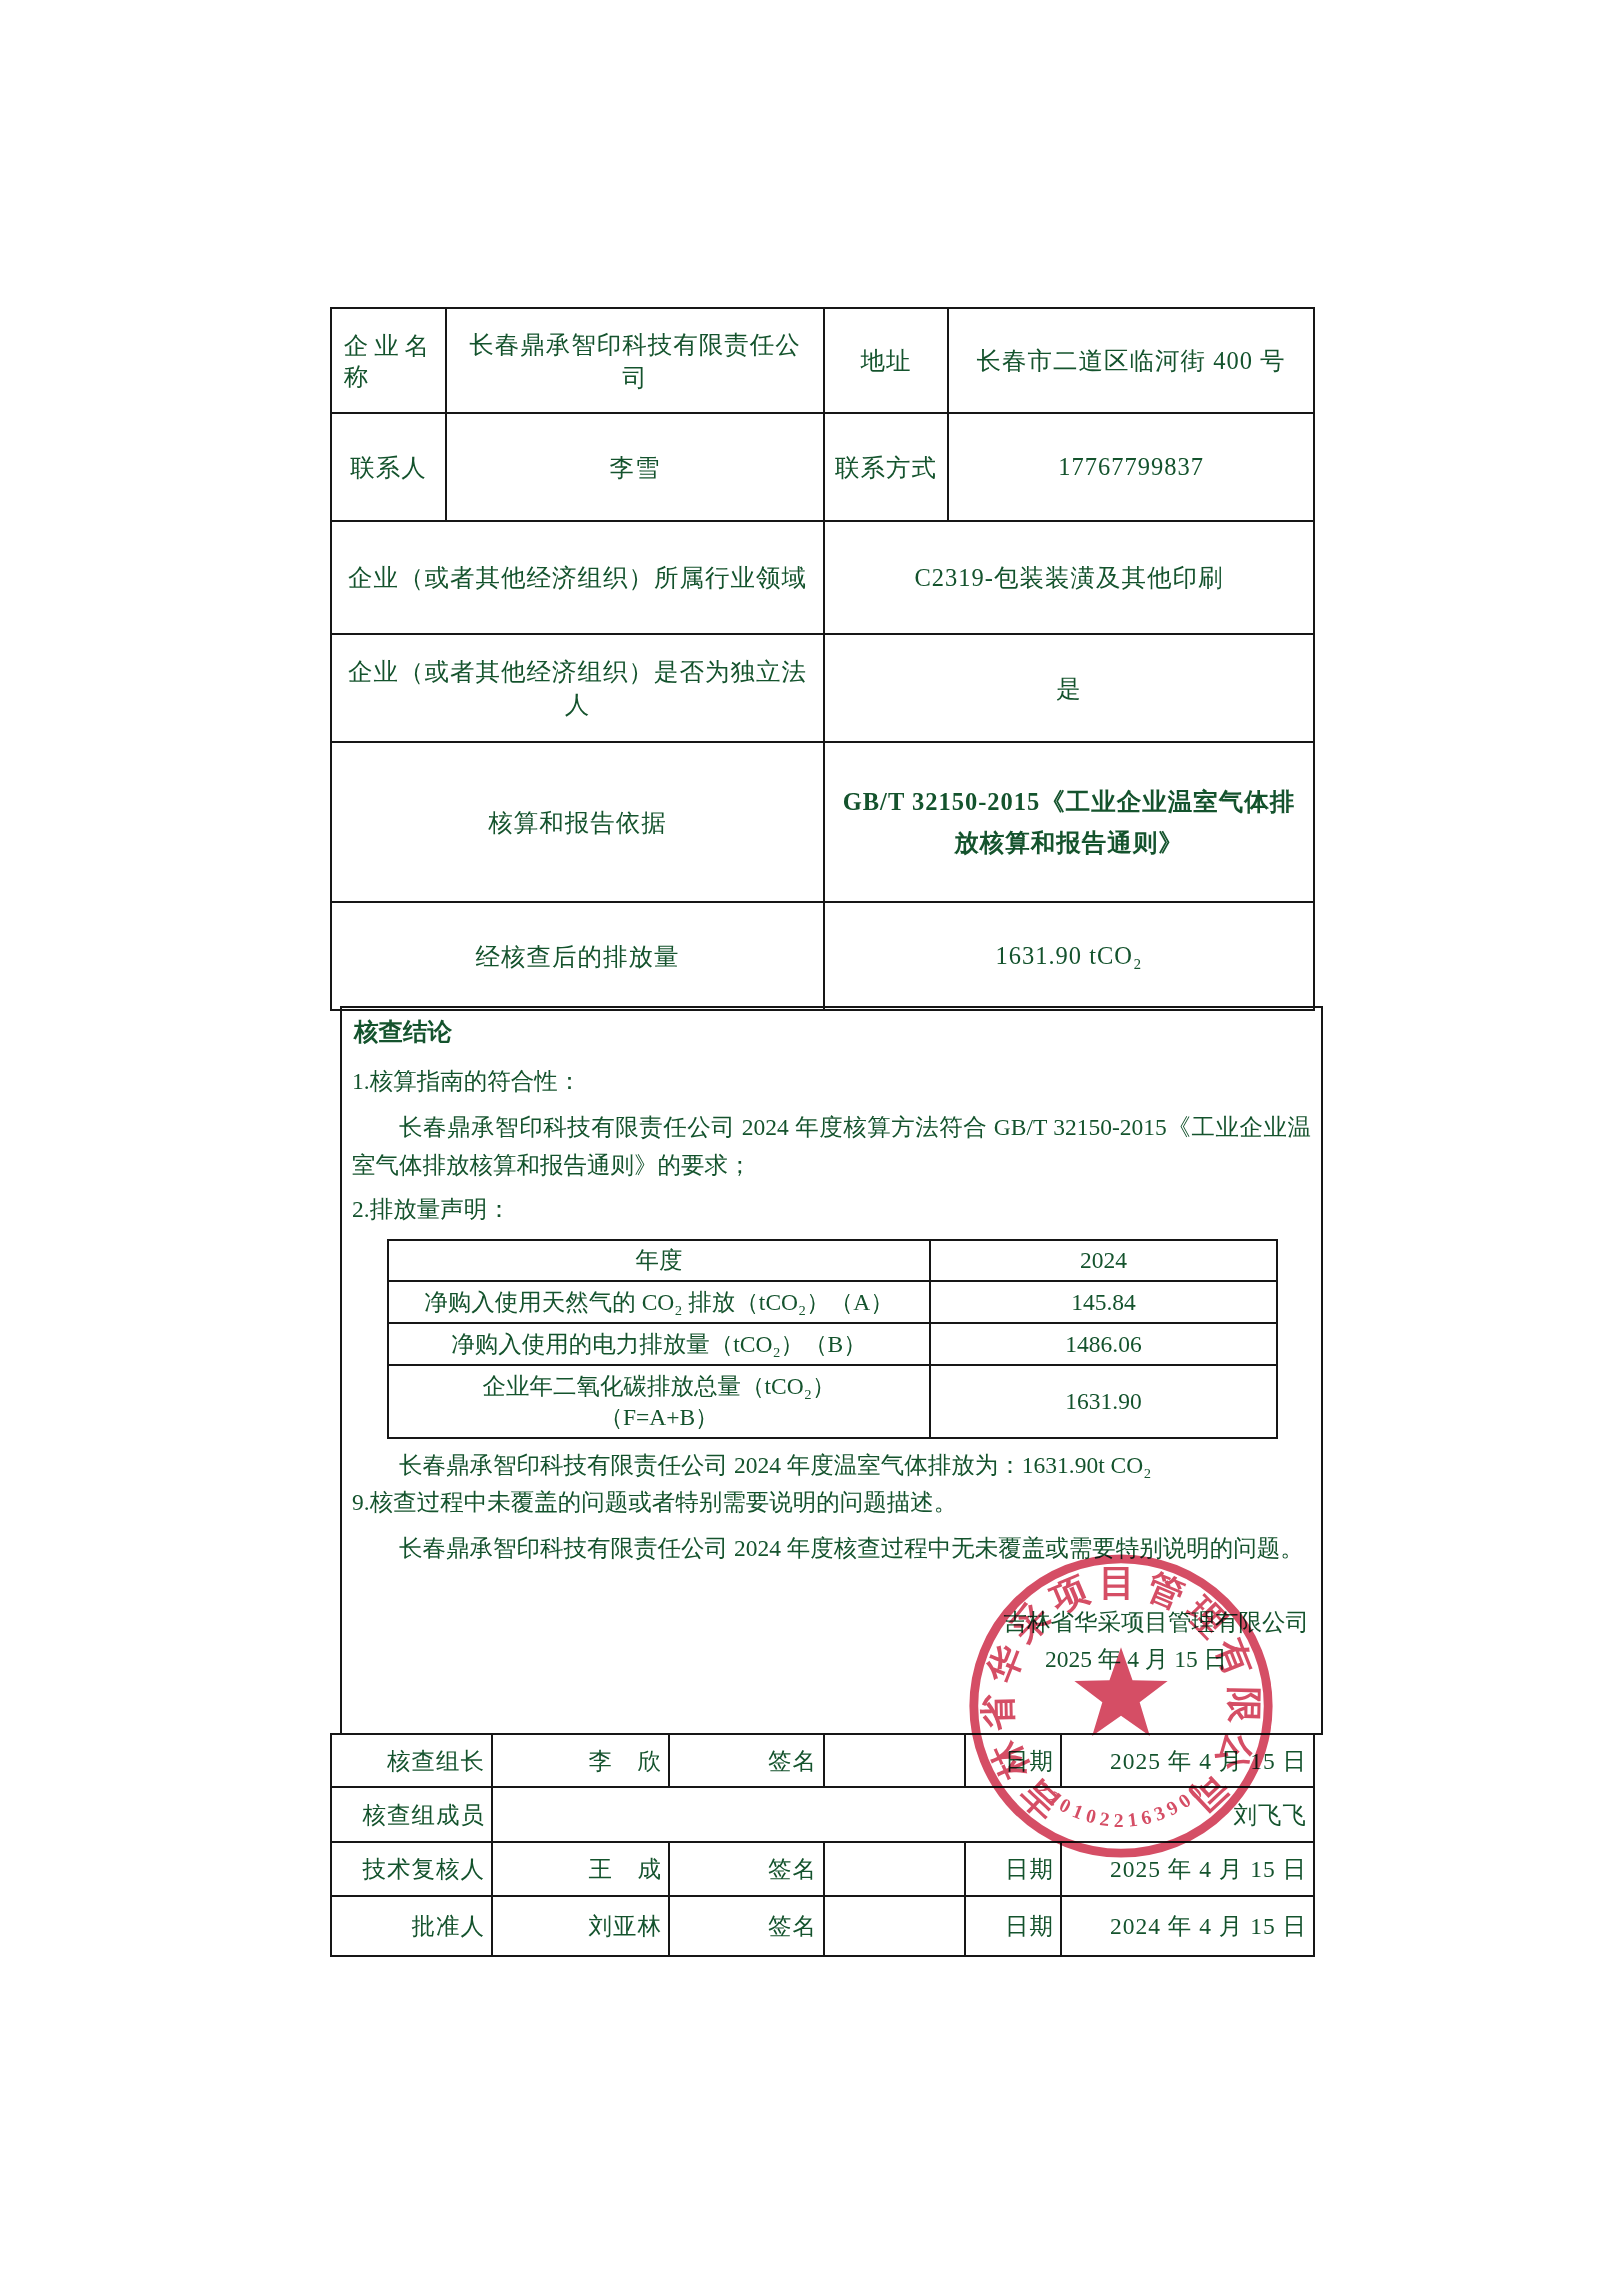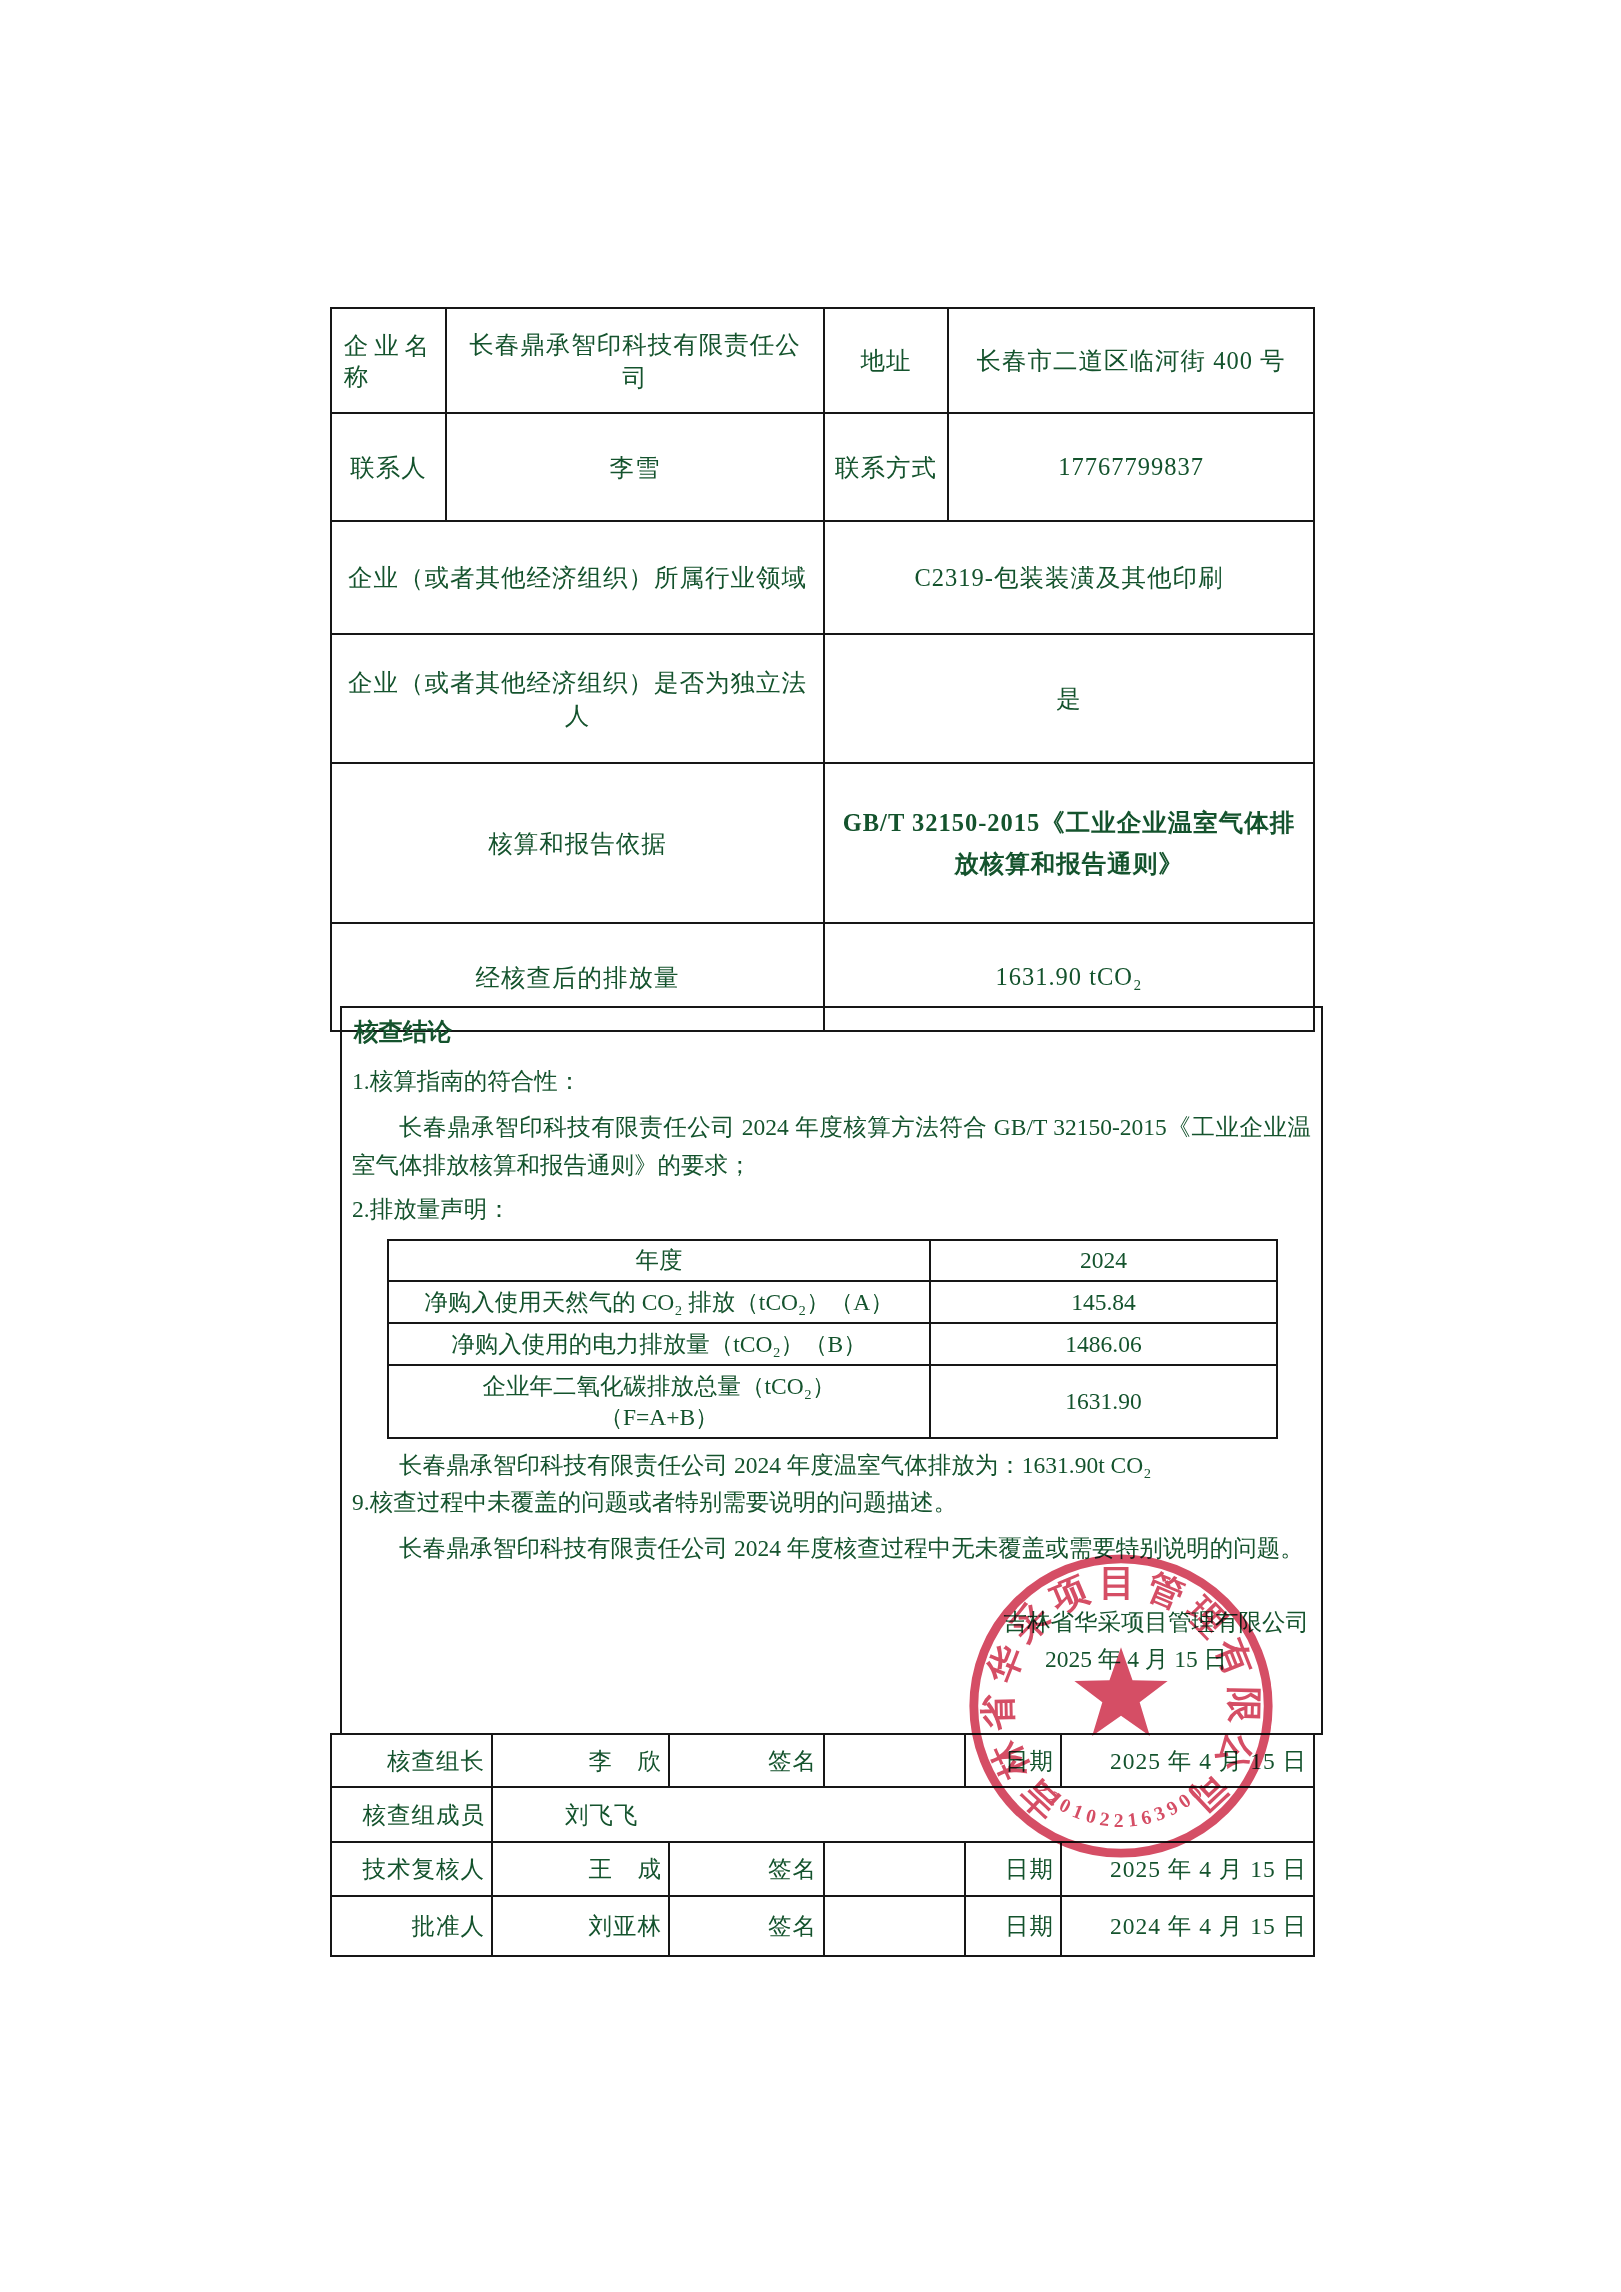--- a/index.html
+++ b/index.html
@@ -70,21 +70,21 @@
     position:absolute;left:330px;top:1733px;width:983px;
     border:2.9px solid #161616;
     font-size:23.5px;
   }
   .sig-table td{
     border:2px solid #161616;
     text-align:right;vertical-align:middle;
     padding:2px 5.9px;
     letter-spacing:1px;
   }
-  td.member-span{text-align:left;padding-left:72px;}
+  td.member-span{text-align:right;padding-left:72px;}
   
   .stamp{
     position:absolute;left:964px;top:1549px;width:314px;height:314px;
     mix-blend-mode:multiply;
     opacity:.88;
     pointer-events:none;
   }
   .stamp text{
     font-family:"Liberation Serif","DejaVu Serif",serif;
     fill:var(--stamp,#cf3550);
@@ -114,21 +114,21 @@
     <tr style="height:108px">
       <td>联系人</td>
       <td>李雪</td>
       <td>联系方式</td>
       <td>17767799837</td>
     </tr>
     <tr style="height:113px">
       <td colspan="2">企业（或者其他经济组织）所属行业领域</td>
       <td colspan="2">C2319-包装装潢及其他印刷</td>
     </tr>
-    <tr style="height:129px">
+    <tr style="height:108px">
       <td colspan="2">企业（或者其他经济组织）是否为独立法人</td>
       <td colspan="2">是</td>
     </tr>
     <tr style="height:160px">
       <td colspan="2">核算和报告依据</td>
       <td colspan="2" class="bold-cell">GB/T 32150-2015《工业企业温室气体排放核算和报告通则》</td>
     </tr>
     <tr style="height:108px">
       <td colspan="2">经核查后的排放量</td>
       <td colspan="2">1631.90 tCO₂</td>

